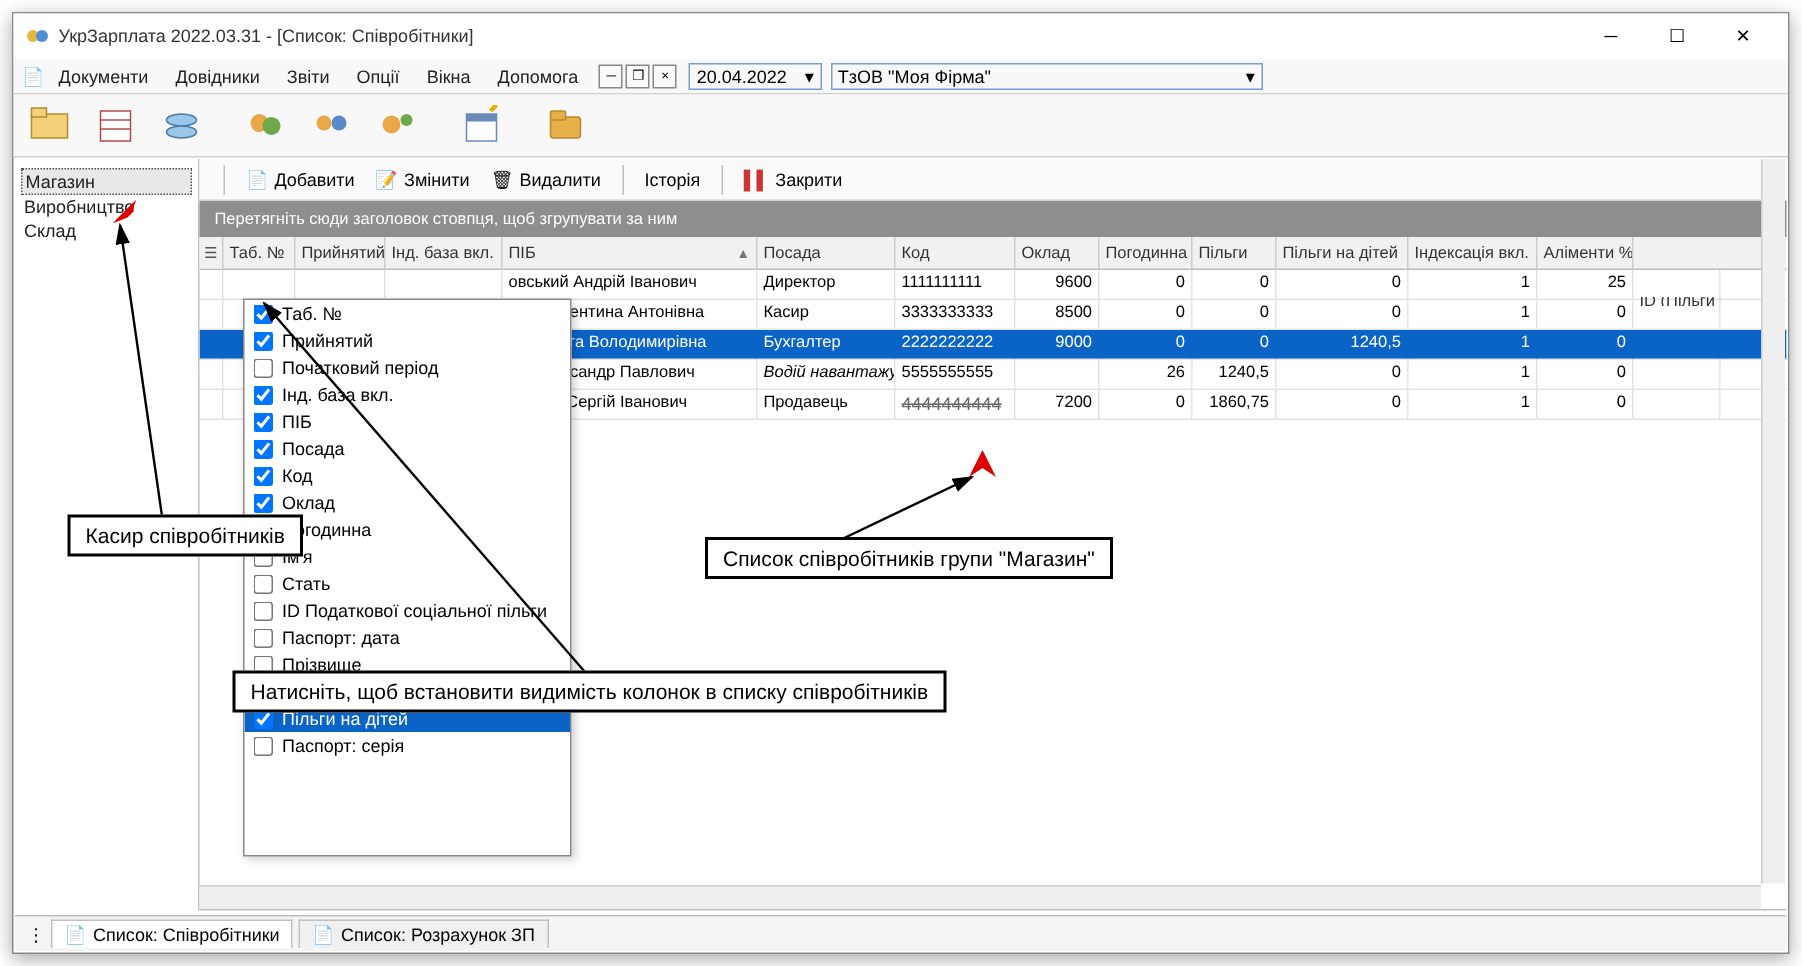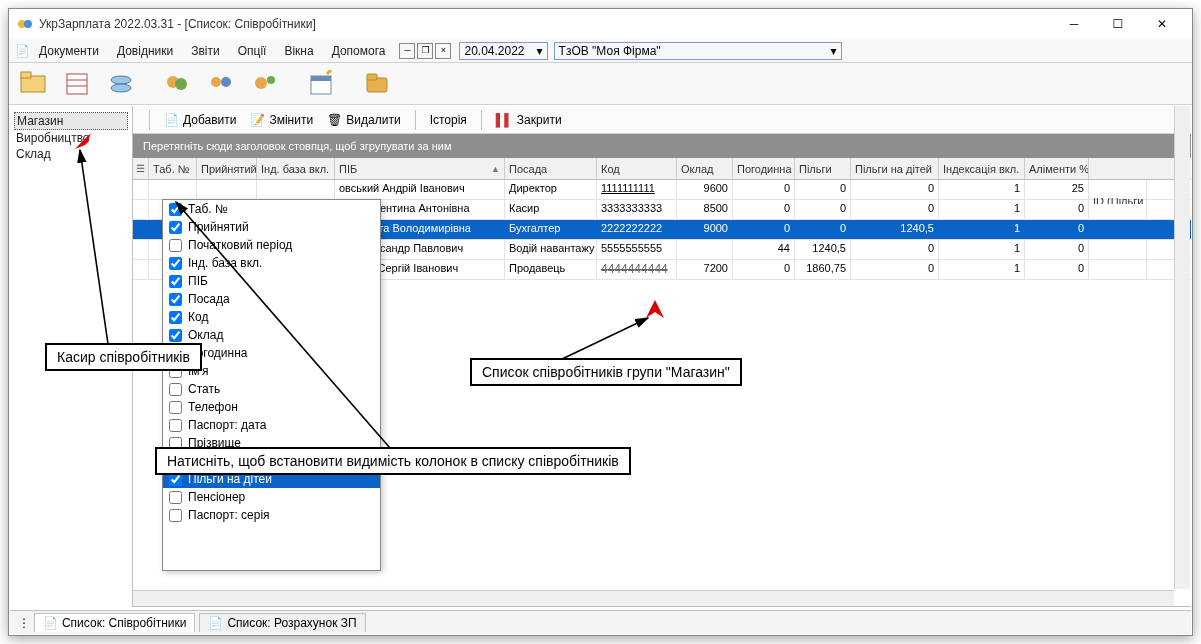--- a/index.html
+++ b/index.html
@@ -203,21 +203,21 @@
             <div class="gh" style="width: 58px; margin-top: 40px;">ID (Пільги</div>
           </div>
         <div id="grid-body">
             <div class="grid-row">
               <div class="gc" style="width: 16px;"></div>
               <div class="gc" style="width: 48px;"></div>
               <div class="gc" style="width: 60px;"></div>
               <div class="gc" style="width: 78px;"></div>
               <div class="gc" style="width: 170px;">овський Андрій Іванович</div>
               <div class="gc" style="width: 92px;">Директор</div>
-              <div class="gc" style="width: 80px; text-decoration: underline;">1111111111</div>
+              <div class="gc" style="width: 80px;">1111111111</div>
               <div class="gc num" style="width: 56px;">9600</div>
               <div class="gc num" style="width: 62px;">0</div>
               <div class="gc num" style="width: 56px;">0</div>
               <div class="gc num" style="width: 88px;">0</div>
               <div class="gc num" style="width: 86px;">1</div>
               <div class="gc num" style="width: 64px;">25</div>
               <div class="gc" style="width: 58px;"></div>
             </div>
             <div class="grid-row">
               <div class="gc" style="width: 16px;"></div>
@@ -250,24 +250,24 @@
               <div class="gc num" style="width: 86px;">1</div>
               <div class="gc num" style="width: 64px;">0</div>
               <div class="gc" style="width: 58px;"></div>
             </div>
             <div class="grid-row">
               <div class="gc" style="width: 16px;"></div>
               <div class="gc" style="width: 48px;"></div>
               <div class="gc" style="width: 60px;"></div>
               <div class="gc" style="width: 78px;"></div>
               <div class="gc" style="width: 170px;">ов Олександр Павлович</div>
-              <div class="gc" style="width: 92px;">Водій навантажу</div>
+              <div class="gc" style="width: 92px; font-style: italic;">Водій навантажу</div>
               <div class="gc" style="width: 80px;">5555555555</div>
               <div class="gc num" style="width: 56px;"></div>
-              <div class="gc num" style="width: 62px;">44</div>
+              <div class="gc num" style="width: 62px;">26</div>
               <div class="gc num" style="width: 56px;">1240,5</div>
               <div class="gc num" style="width: 88px;">0</div>
               <div class="gc num" style="width: 86px;">1</div>
               <div class="gc num" style="width: 64px;">0</div>
               <div class="gc" style="width: 58px;"></div>
             </div>
             <div class="grid-row">
               <div class="gc" style="width: 16px;"></div>
               <div class="gc" style="width: 48px;"></div>
               <div class="gc" style="width: 60px;"></div>
@@ -344,41 +344,37 @@
     <div class="cc-row">
       <input type="checkbox" style="">
       <span>Ім'я</span>
     </div>
     <div class="cc-row">
       <input type="checkbox" style="">
       <span>Стать</span>
     </div>
     <div class="cc-row">
       <input type="checkbox" style="">
-      <span>Телефон</span>
+      <span>ID Податкової соціальної пільги</span>
     </div>
     <div class="cc-row">
       <input type="checkbox" style="">
       <span>Паспорт: дата</span>
     </div>
     <div class="cc-row">
       <input type="checkbox" style="">
       <span>Прізвище</span>
     </div>
     <div class="cc-row">
       <input type="checkbox" style="">
       <span>Кількість дітей (ПСП)</span>
     </div>
     <div class="cc-row sel">
       <input type="checkbox" checked="" style="">
       <span>Пільги на дітей</span>
-    </div>
-    <div class="cc-row">
-      <input type="checkbox" style="">
-      <span>Пенсіонер</span>
     </div>
     <div class="cc-row">
       <input type="checkbox" style="">
       <span>Паспорт: серія</span>
     </div>
   </div>
 
 <svg class="red-arrow" style="top:131px;left:75px" width="18" height="18">
     <polygon points="2,16 16,2 12,12 16,16 12,12" fill="#d00"></polygon>
     <polygon points="0,18 14,4 14,10 10,14" fill="#d00"></polygon>

